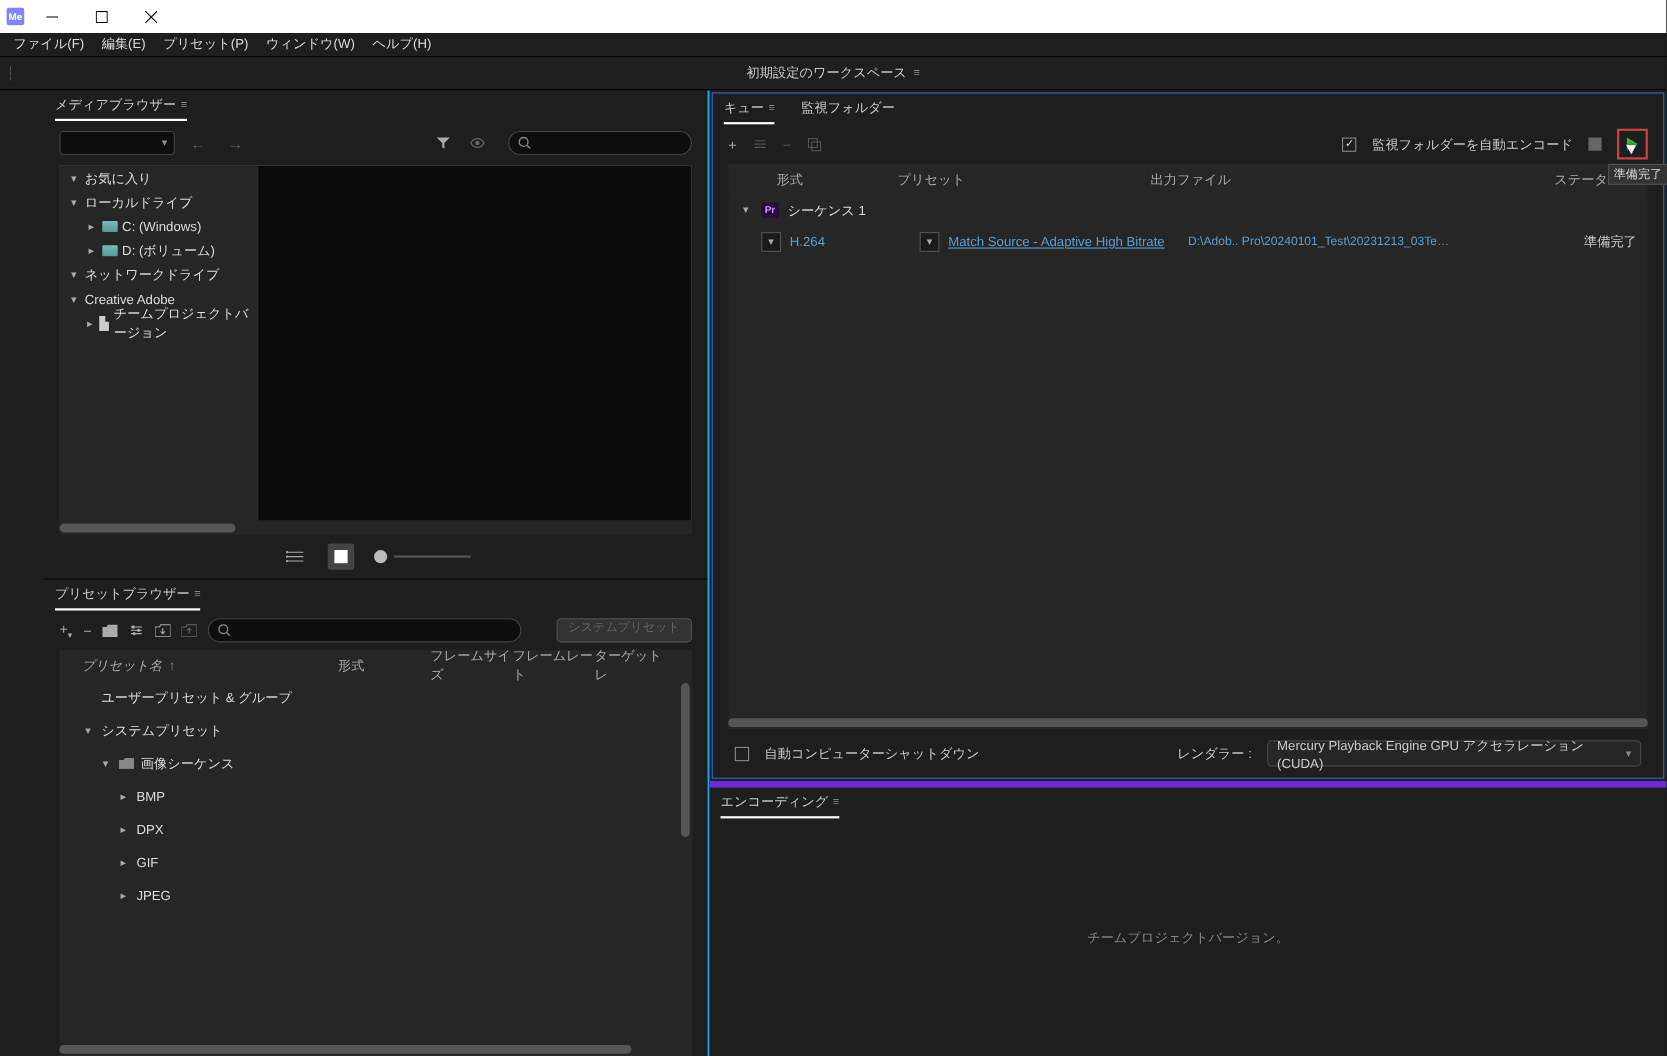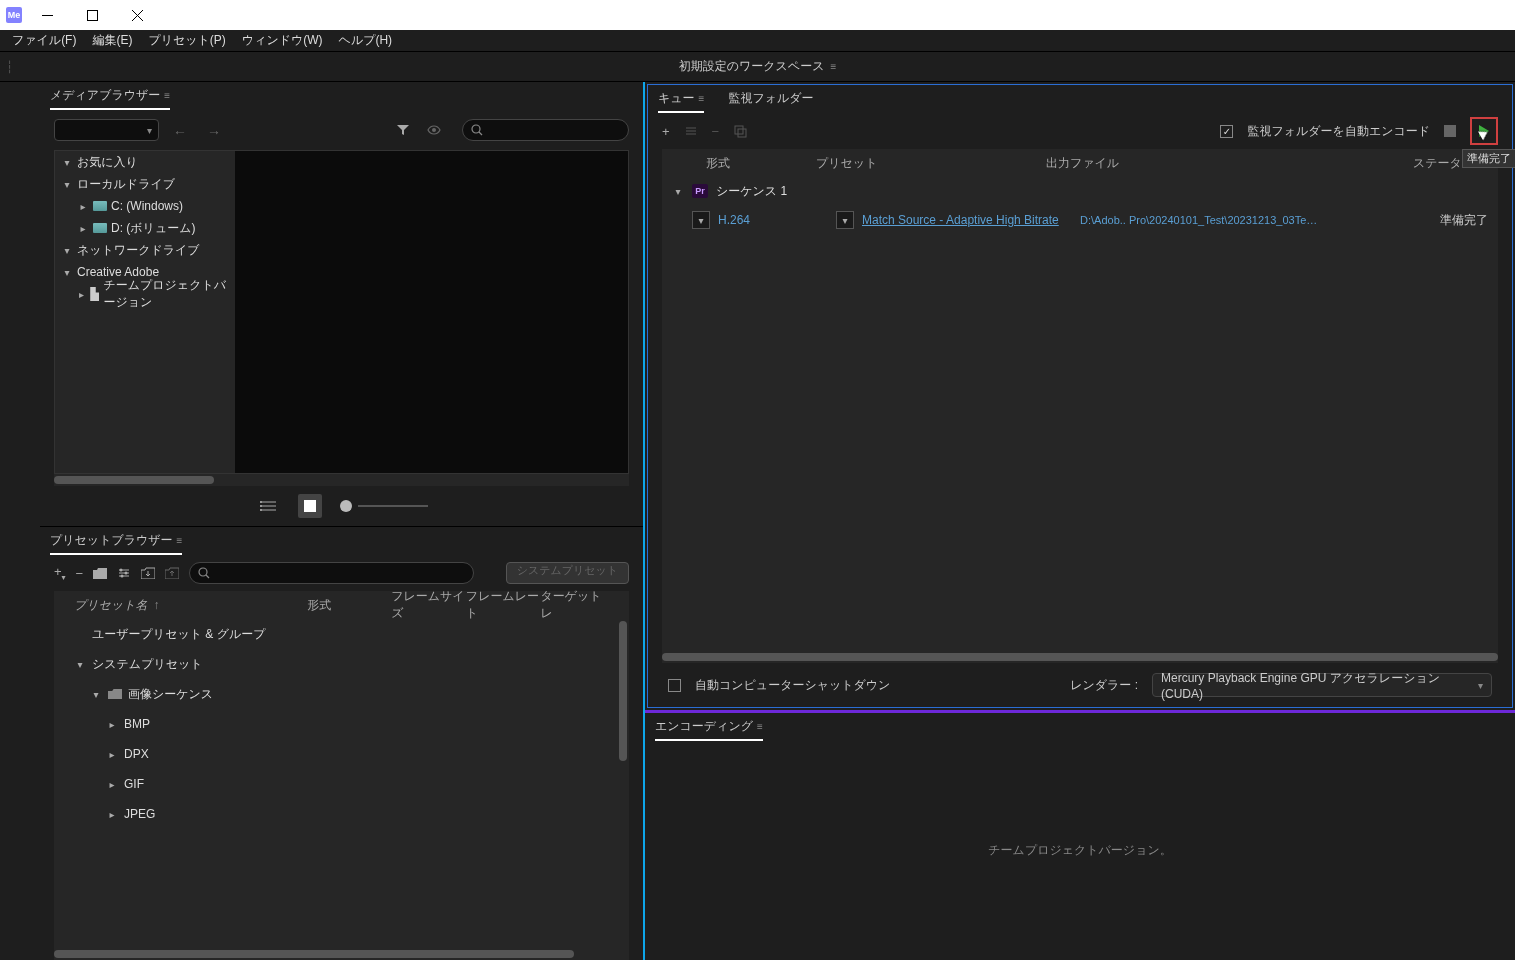--- a/index.html
+++ b/index.html
@@ -103,21 +103,21 @@
 .q-pre{ width:210px; }
 .q-pre a{ color:#5a9fd4; text-decoration:underline; cursor:pointer;}
 .q-out{ width:240px; color:#5a9fd4; cursor:pointer; font-size:11px; overflow:hidden; text-overflow:ellipsis; white-space:nowrap;}
 .q-st{ flex:1; text-align:right; padding-right:10px; color:#ccc;}
 .q-scrollh{ height:12px; background:#262626; margin:0 14px; position:relative;}
 .q-scrollh .thumb{ position:absolute; left:0; top:2px; height:8px; width:100%; background:#555; border-radius:4px;}
 .q-footer{ height:44px; display:flex; align-items:center; padding:0 20px; gap:14px; font-size:12px;}
 .renderer-dd{ flex:0 0 340px; height:24px; background:#262626; border:1px solid #444; border-radius:4px; display:flex; align-items:center; padding:0 8px; justify-content:space-between; cursor:pointer;}
 
 
-.encoding-panel{ height:250px; display:flex; flex-direction:column; background:#1e1e1e; border-top:3px solid #6d28d9;}
+.encoding-panel{ height:250px; display:flex; flex-direction:column; background:#1e1e1e; border-top:6px solid #6d28d9;}
 .enc-body{ flex:1; display:flex; align-items:center; justify-content:center; color:#888; font-size:12px;}
 
 svg{ display:block;}
 </style>
 </head>
 <body>
 
 <div class="titlebar">
   <div class="app-icon">Me</div>
   <div class="win-controls">

